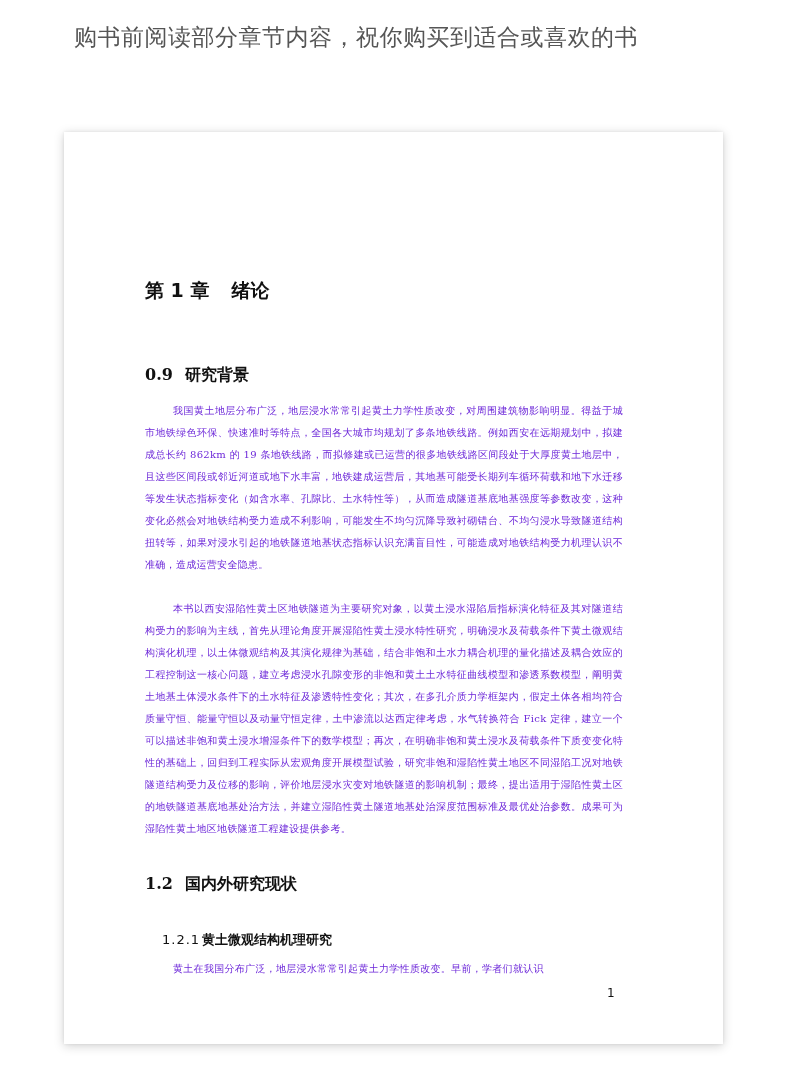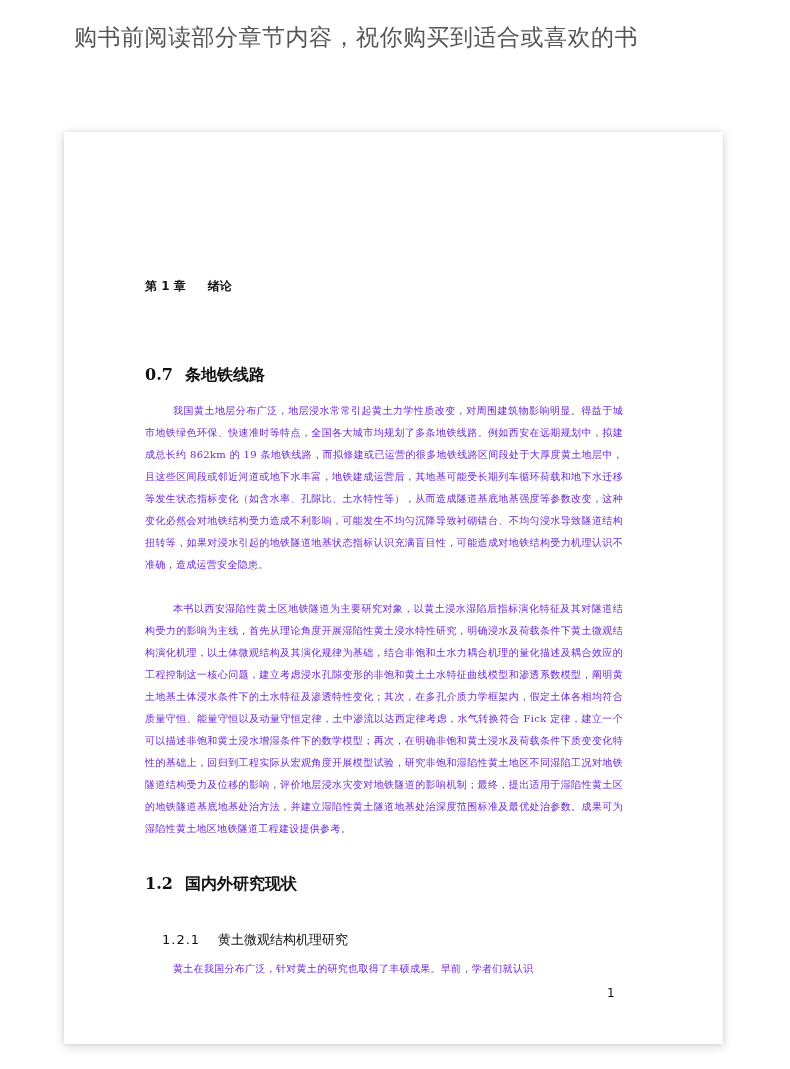--- a/index.html
+++ b/index.html
@@ -39,21 +39,21 @@
       left: 81px;
       top: 0;
       width: 478px;
     }
     .chapter-title {
       position: absolute;
       top: 146px;
       left: 0;
       font-family: "DejaVu Sans", "Liberation Sans", sans-serif;
       font-weight: bold;
-      font-size: 12px;
+      font-size: 19px;
       color: #111111;
       white-space: nowrap;
     }
     .chapter-title .gap { display: inline-block; width: 22px; }
     .section-title {
       position: absolute;
       left: 0;
       font-family: "DejaVu Serif", "Liberation Serif", serif;
       font-weight: bold;
       font-size: 16px;
@@ -63,21 +63,21 @@
     .section-title .num { display: inline-block; width: 40px; }
     .subsection-title {
       position: absolute;
       left: 0;
       font-family: "DejaVu Sans", "Liberation Sans", sans-serif;
       font-size: 13px;
       color: #111111;
       white-space: nowrap;
     }
     .subsection-title .num { display: inline-block; width: 40px; letter-spacing: 1px; margin-left: 17px; }
-    .subsection-title .txt { font-weight: normal; margin-left: 16px; }
+    .subsection-title .txt { font-weight: bold; }
     .para {
       position: absolute;
       left: 0;
       width: 478px;
       margin: 0;
       font-size: 10px;
       line-height: 22px;
       color: #6d28d9;
       text-align: justify;
       text-indent: 28px;
@@ -98,32 +98,32 @@
 <div class="banner">购书前阅读部分章节内容，祝你购买到适合或喜欢的书</div>
 
 <div class="page">
   <div class="content">
 
     <div class="chapter-title">
       <span>第 1 章</span><span class="gap"></span><span>绪论</span>
     </div>
 
     <div class="section-title" style="top:233px;">
-      <span class="num">0.7</span><span>条地铁线路</span>
+      <span class="num">0.9</span><span>研究背景</span>
     </div>
 
     <p class="para" style="top:268px;">我国黄土地层分布广泛，地层浸水常常引起黄土力学性质改变，对周围建筑物影响明显。得益于城市地铁绿色环保、快速准时等特点，全国各大城市均规划了多条地铁线路。例如西安在远期规划中，拟建成总长约 862km 的 19 条地铁线路，而拟修建或已运营的很多地铁线路区间段处于大厚度黄土地层中，且这些区间段或邻近河道或地下水丰富，地铁建成运营后，其地基可能受长期列车循环荷载和地下水迁移等发生状态指标变化（如含水率、孔隙比、土水特性等），从而造成隧道基底地基强度等参数改变，这种变化必然会对地铁结构受力造成不利影响，可能发生不均匀沉降导致衬砌错台、不均匀浸水导致隧道结构扭转等，如果对浸水引起的地铁隧道地基状态指标认识充满盲目性，可能造成对地铁结构受力机理认识不准确，造成运营安全隐患。</p>
 
     <p class="para" style="top:466px;">本书以西安湿陷性黄土区地铁隧道为主要研究对象，以黄土浸水湿陷后指标演化特征及其对隧道结构受力的影响为主线，首先从理论角度开展湿陷性黄土浸水特性研究，明确浸水及荷载条件下黄土微观结构演化机理，以土体微观结构及其演化规律为基础，结合非饱和土水力耦合机理的量化描述及耦合效应的工程控制这一核心问题，建立考虑浸水孔隙变形的非饱和黄土土水特征曲线模型和渗透系数模型，阐明黄土地基土体浸水条件下的土水特征及渗透特性变化；其次，在多孔介质力学框架内，假定土体各相均符合质量守恒、能量守恒以及动量守恒定律，土中渗流以达西定律考虑，水气转换符合 Fick 定律，建立一个可以描述非饱和黄土浸水增湿条件下的数学模型；再次，在明确非饱和黄土浸水及荷载条件下质变变化特性的基础上，回归到工程实际从宏观角度开展模型试验，研究非饱和湿陷性黄土地区不同湿陷工况对地铁隧道结构受力及位移的影响，评价地层浸水灾变对地铁隧道的影响机制；最终，提出适用于湿陷性黄土区的地铁隧道基底地基处治方法，并建立湿陷性黄土隧道地基处治深度范围标准及最优处治参数。成果可为湿陷性黄土地区地铁隧道工程建设提供参考。</p>
 
     <div class="section-title" style="top:742px;">
       <span class="num">1.2</span><span>国内外研究现状</span>
     </div>
 
     <div class="subsection-title" style="top:799px;">
       <span class="num">1.2.1</span><span class="txt">黄土微观结构机理研究</span>
     </div>
 
-    <p class="para" style="top:826px;">黄土在我国分布广泛，针对黄土的研究也取得了丰硕成果。早前，学者们就认识</p>
+    <p class="para" style="top:826px;">黄土在我国分布广泛，地层浸水常常引起黄土力学性质改变。早前，学者们就认识</p>
 
   </div>
   <div class="page-number">1</div>
 </div>
 
 </body></html>

